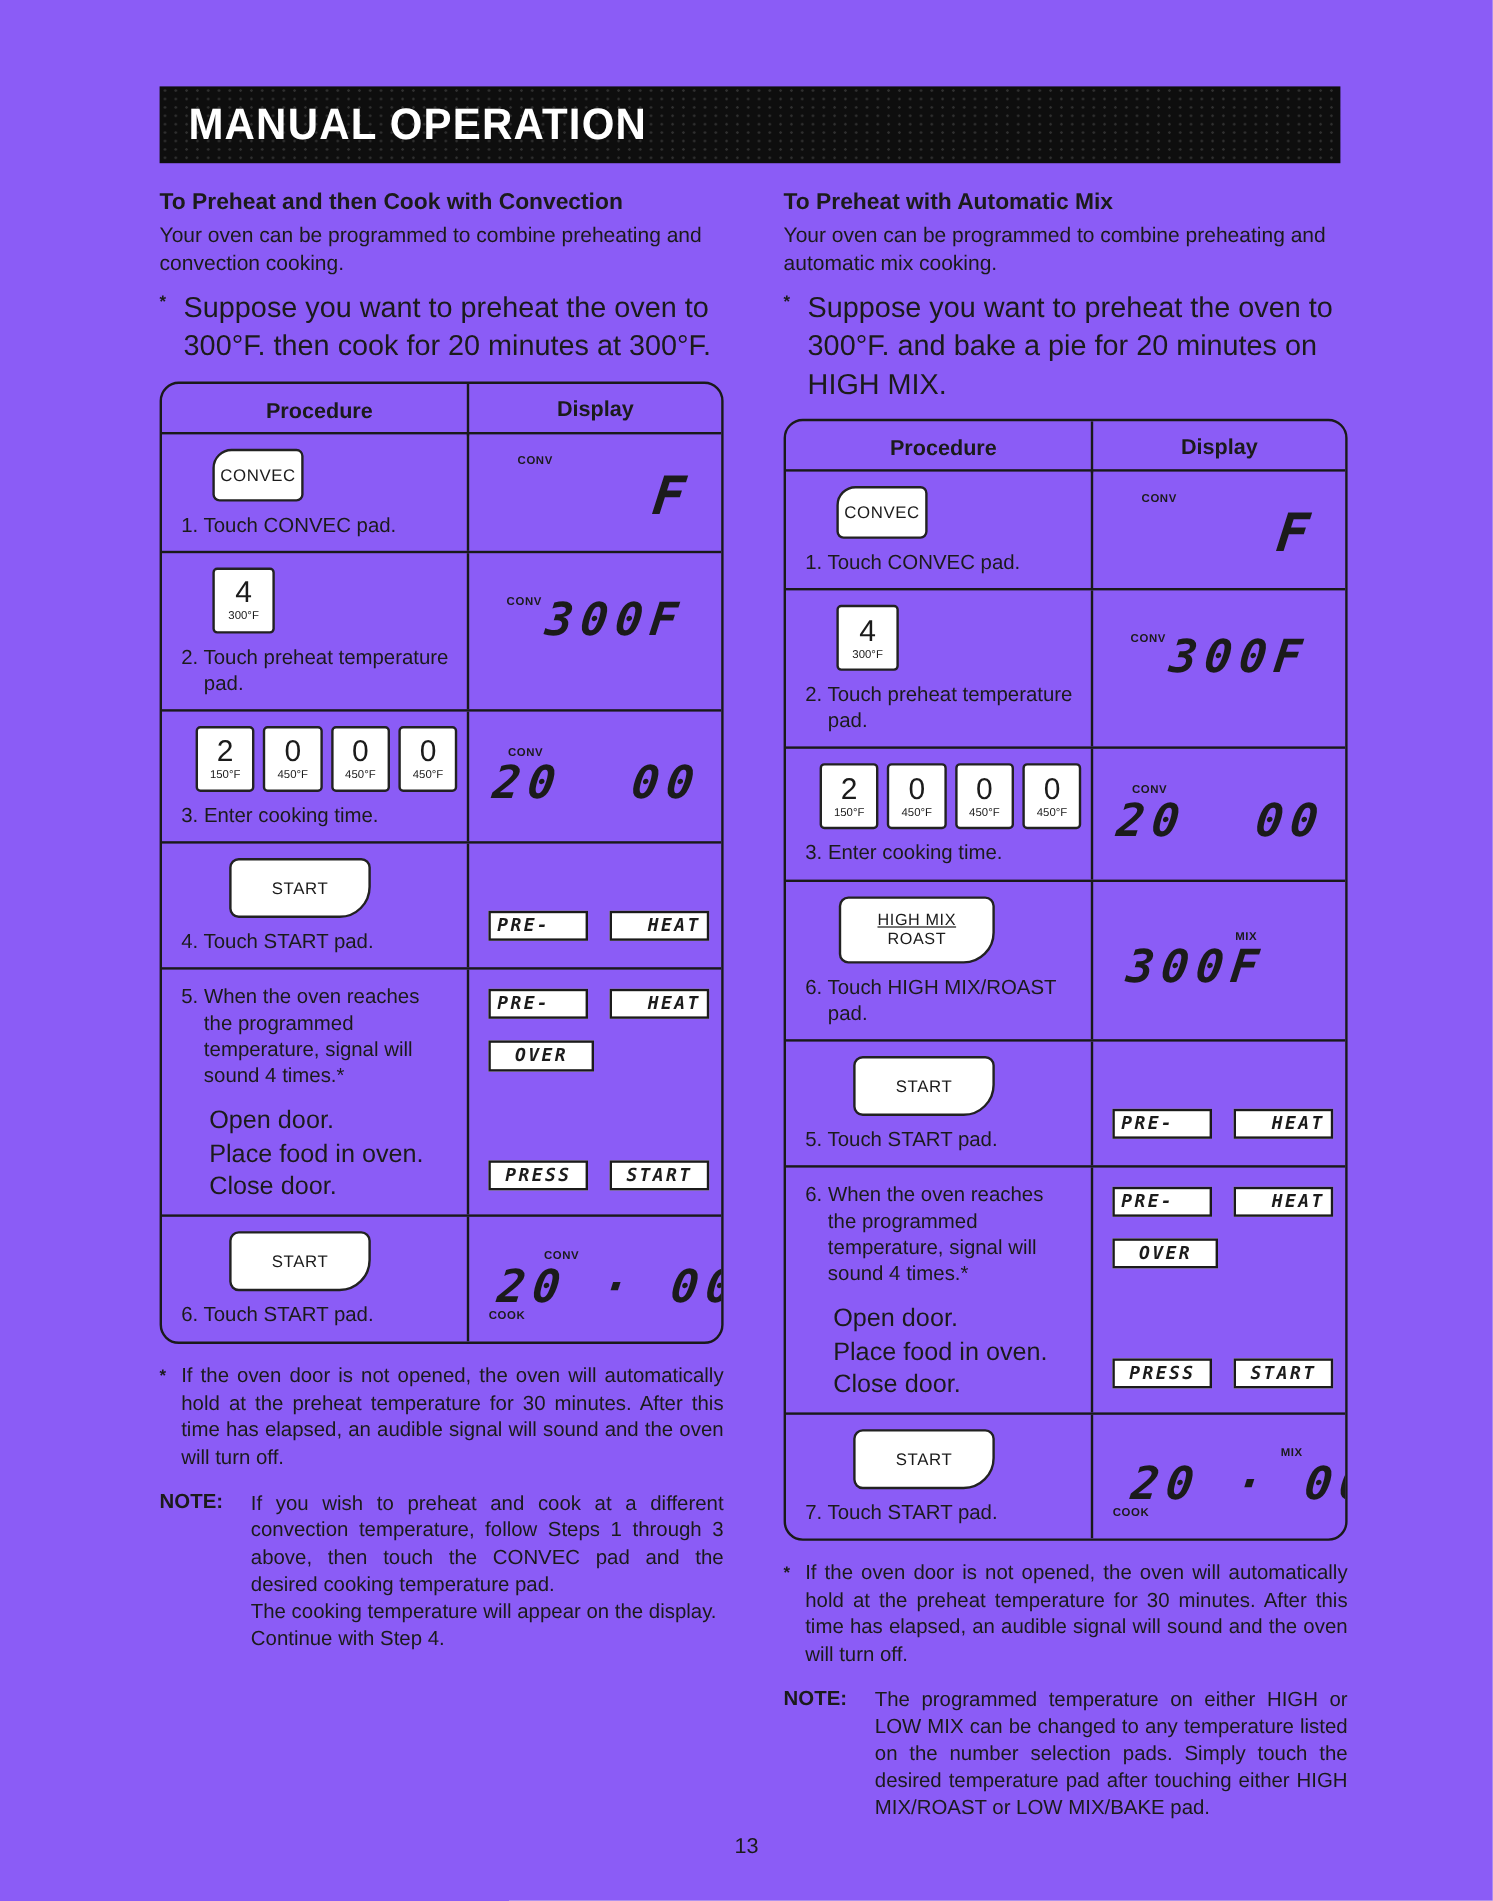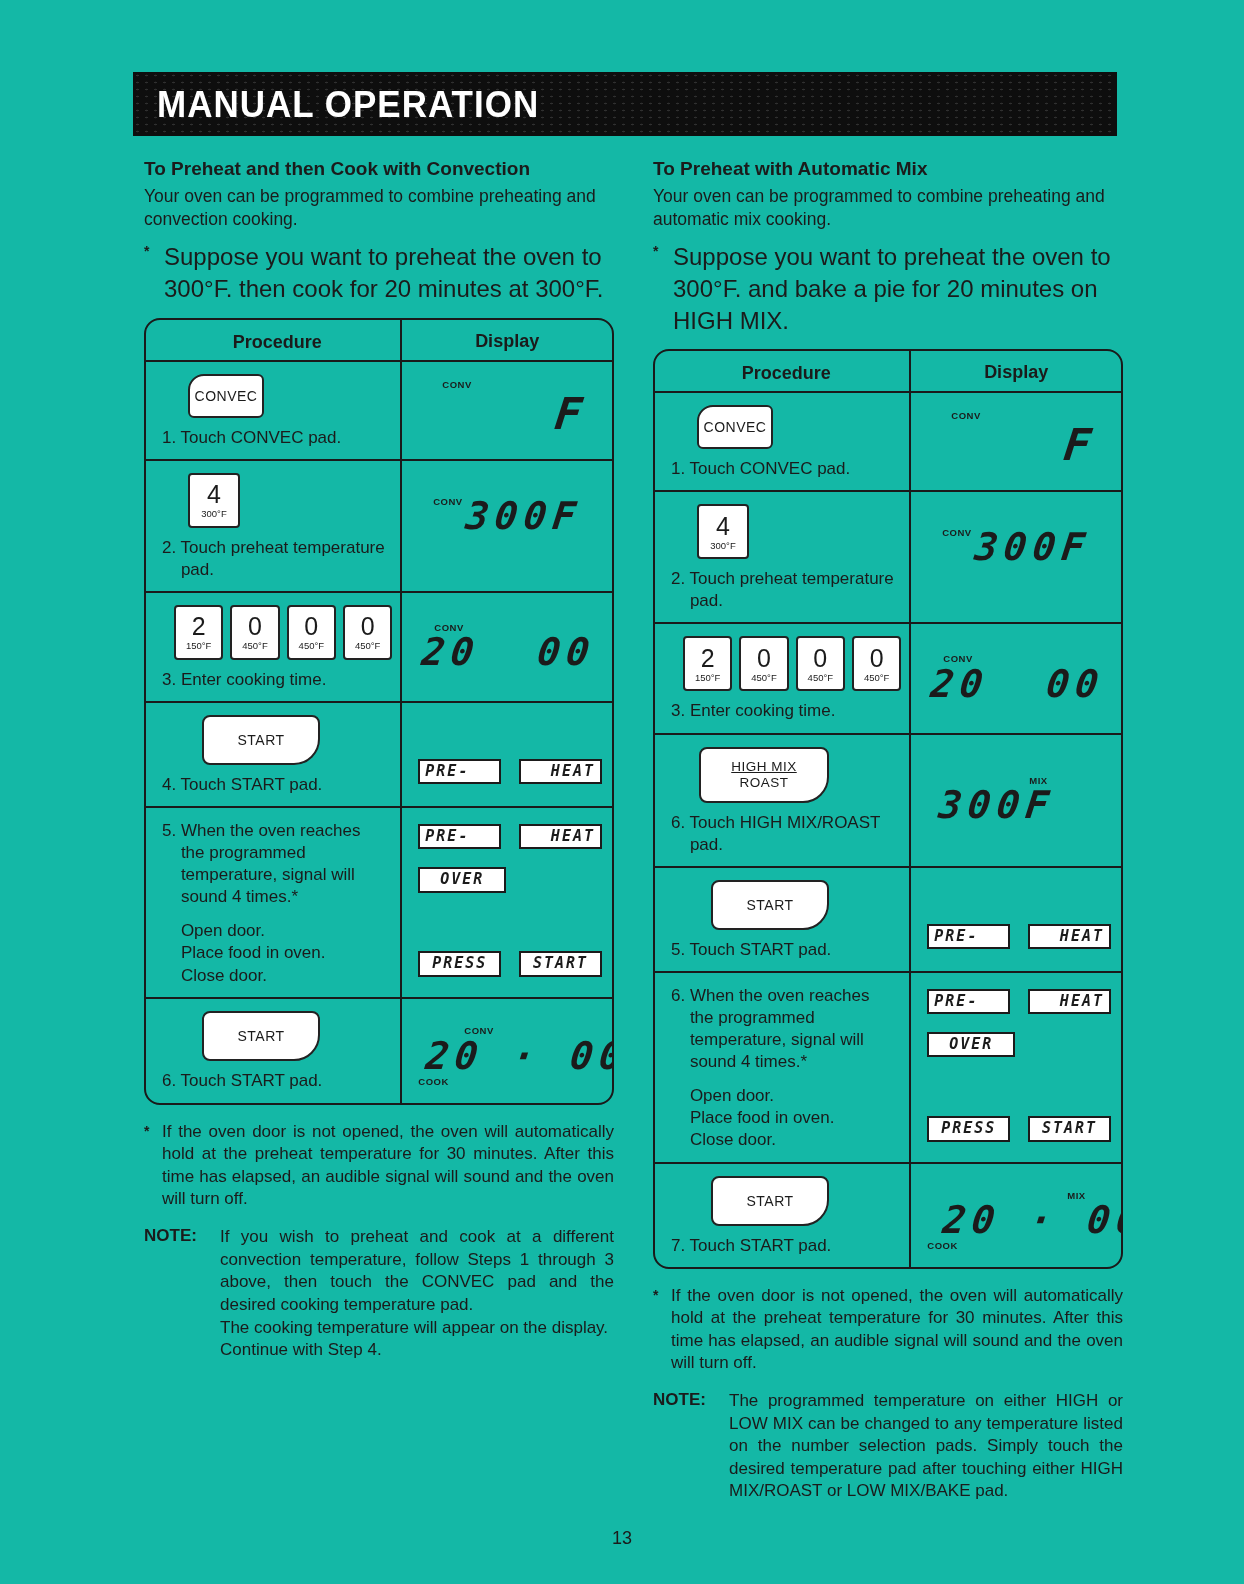--- a/index.html
+++ b/index.html
@@ -1,20 +1,20 @@
 <!DOCTYPE html>
 <html><head>
 <meta charset="utf-8">
 <style>
   * { box-sizing: border-box; margin: 0; padding: 0; }
   html,body { background:#e8e8e8; }
   .page {
     position: relative;
     width: 1244px; height: 1584px;
-    background: #14b8a6;
+    background: #8b5cf6;
     font-family: "Liberation Sans", sans-serif;
     color: #1b1b1b;
     margin: 0 auto;
     overflow: hidden;
   }
   
   .banner {
     position: absolute; left: 133px; top: 72px;
     width: 984px; height: 64px;
     background: #0e0e0e;
@@ -22,21 +22,21 @@
     background-size: 9px 7px;
     display: flex; align-items: center;
   }
   .banner-title {
     color: #ffffff; font-weight: bold; font-size: 35px;
     letter-spacing: 1px; padding-left: 24px;
     transform: scaleY(1.05);
   }
   
   .col { position: absolute; top: 158px; width: 470px; }
-  .col-left  { left: 133px; margin-left: 11px; }
+  .col-left  { left: 133px; }
   .col-right { left: 653px; }
   .col-title { font-size: 19px; font-weight: bold; margin-bottom: 5px; }
   .intro { font-size: 17.5px; line-height: 1.32; margin-bottom: 10px; }
   .bullet { display: grid; grid-template-columns: 20px 1fr; margin-bottom: 13px; }
   .bullet-marker { font-size: 14px; font-weight: bold; padding-top: 2px; }
   .bullet-text { font-size: 24px; line-height: 1.32; }
   
   .proc-table {
     border: 2.5px solid #1a1a1a; border-radius: 16px;
     overflow: hidden; width: 100%;
@@ -44,21 +44,21 @@
   .t-row { display: grid; grid-template-columns: 55% 45%; }
   .t-row + .t-row { border-top: 2px solid #1a1a1a; }
   .t-head { height: 40px; }
   .head-cell {
     display: flex; align-items: center; justify-content: center;
     font-weight: bold; font-size: 18px;
   }
   .proc-cell { border-right: 2px solid #1a1a1a; padding: 12px 8px 10px 16px; }
   .disp-cell { position: relative; padding: 6px; }
   .caption { font-size: 17px; line-height: 1.3; white-space: pre; margin-top: 9px; }
-  .caption2 { font-size: 17px; line-height: 1.3; white-space: pre; margin-top: 12px; }
+  .caption2 { font-size: 21px; line-height: 1.3; white-space: pre; margin-top: 12px; }
   
   .lr0{min-height:86px}.lr1{min-height:118px}.lr2{min-height:94px}
   .lr3{min-height:102px}.lr4{min-height:168px}.lr5{min-height:106px}
   .rr0{min-height:84px}.rr1{min-height:116px}.rr2{min-height:100px}
   .rr3{min-height:124px}.rr4{min-height:88px}.rr5{min-height:168px}.rr6{min-height:90px}
   
   .pads { display: flex; gap: 7px; margin-left: 26px; }
   .pads-num { margin-left: 12px; }
   .btn {
     display: inline-flex; align-items: center; justify-content: center;

